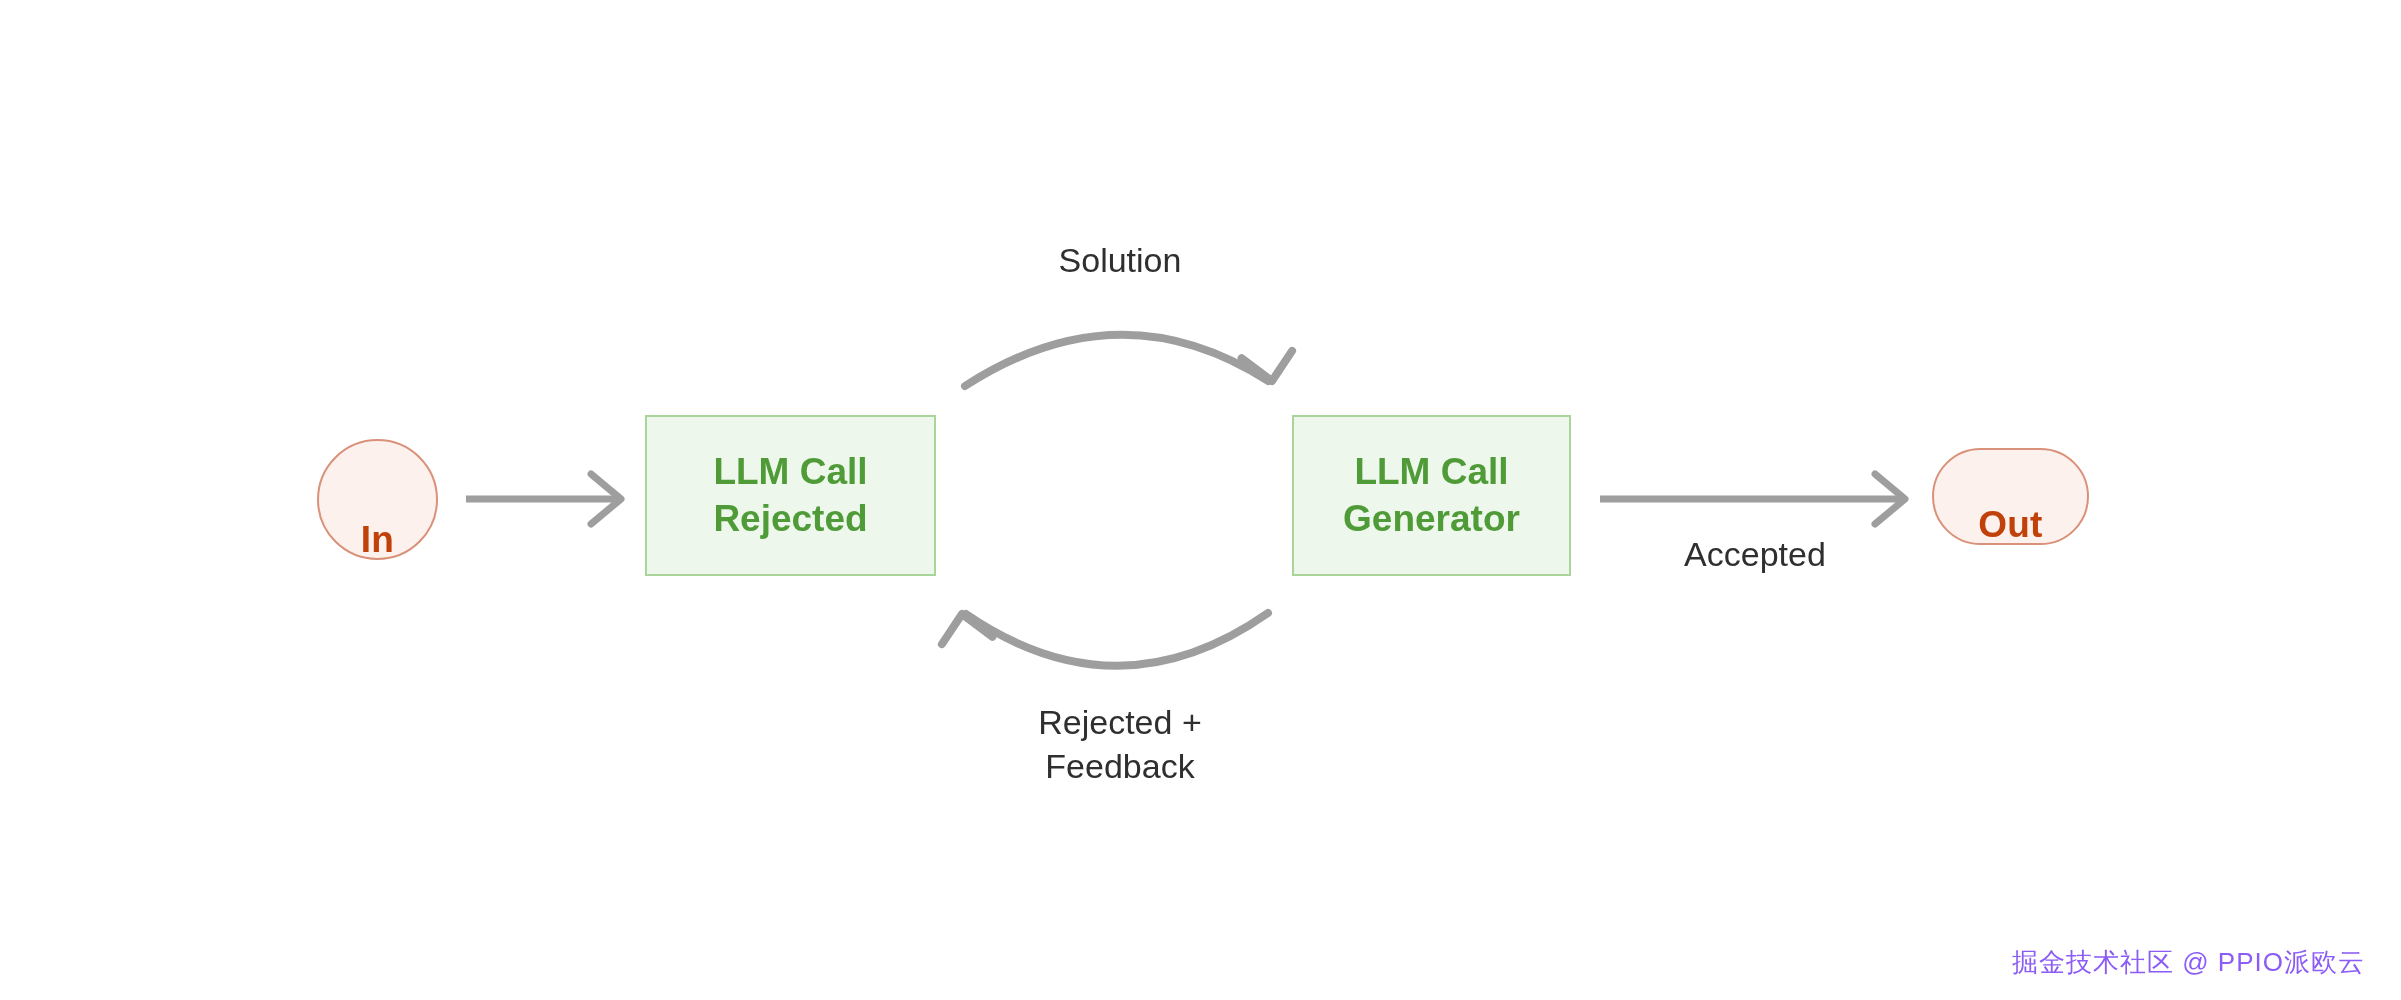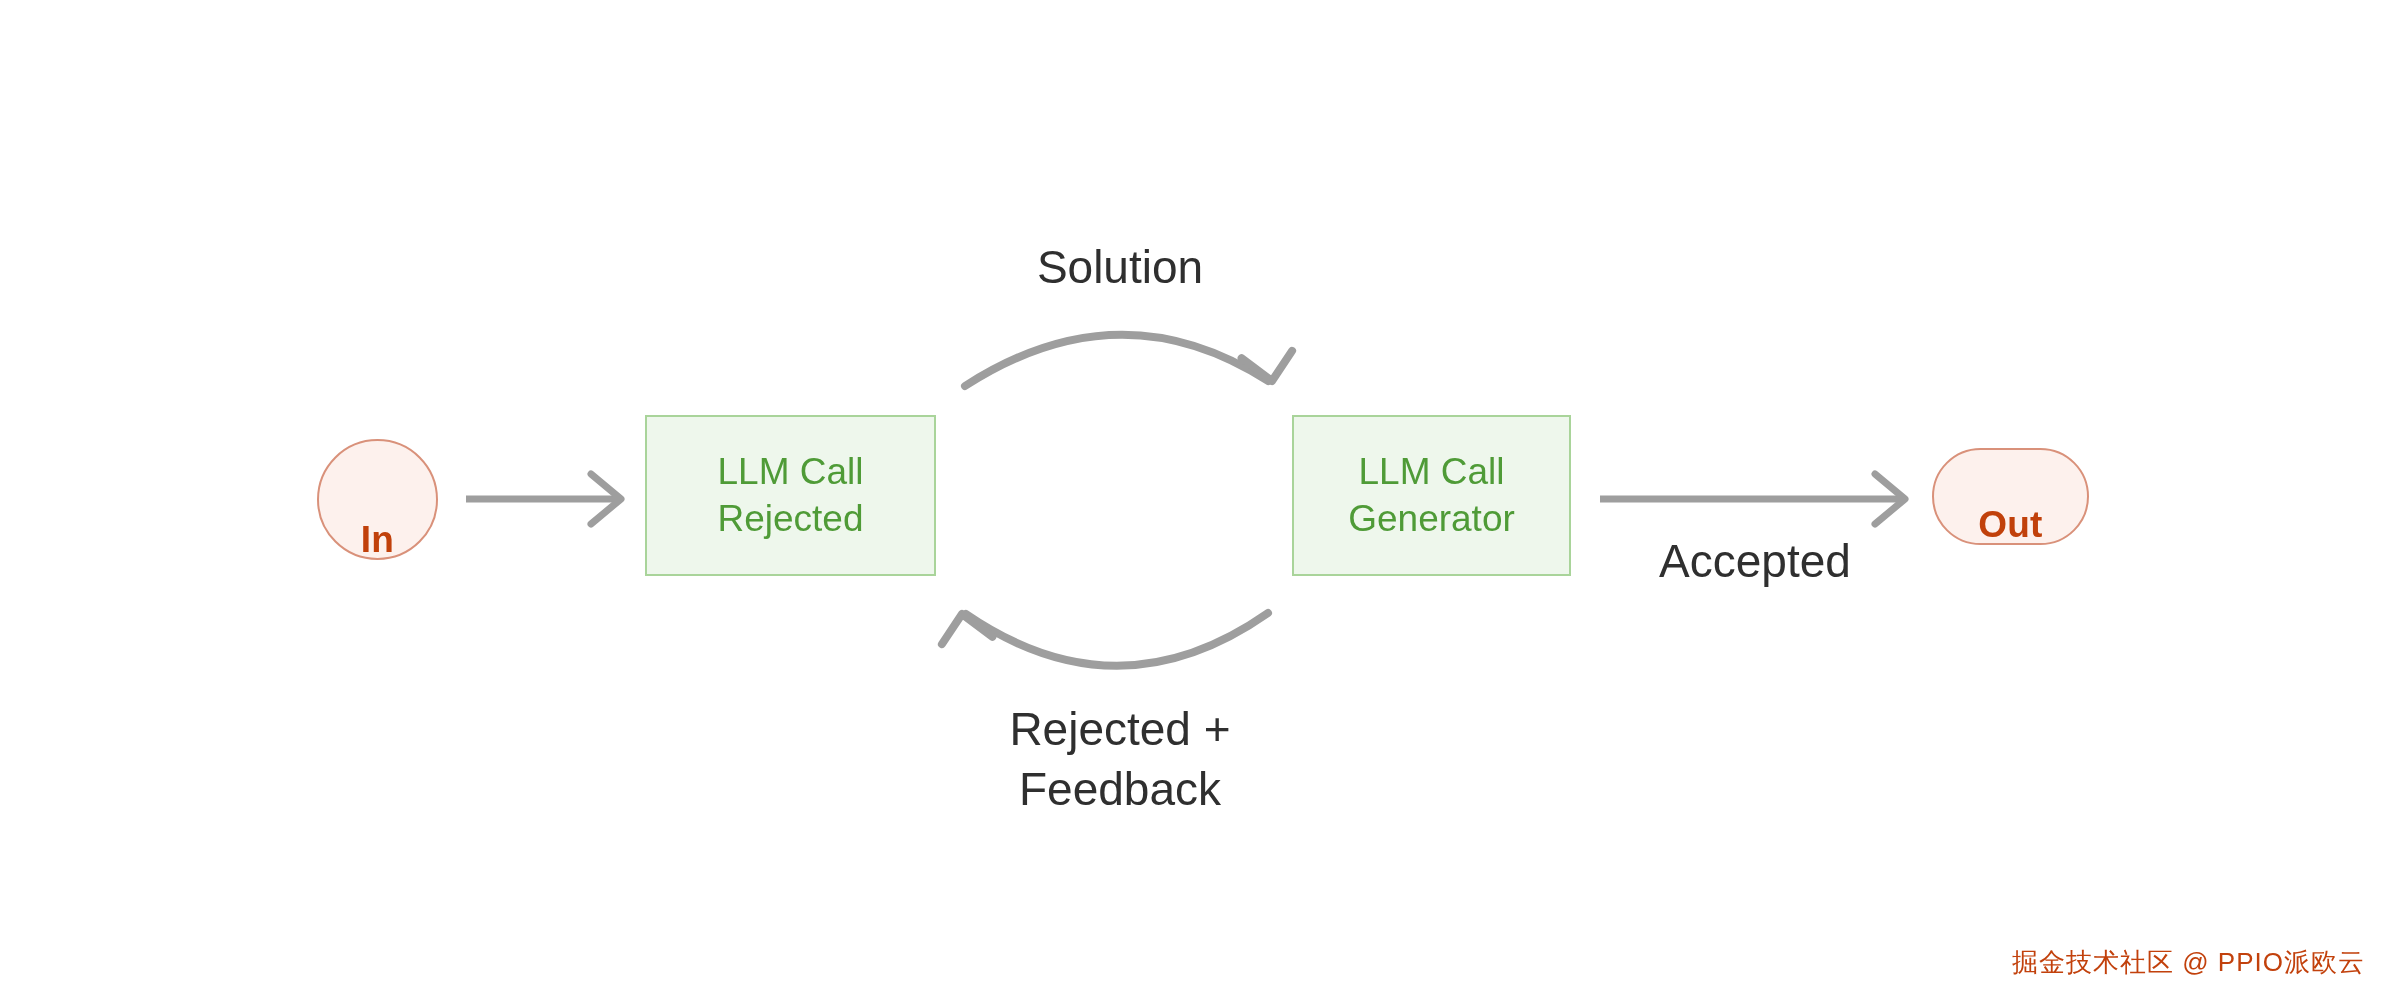--- a/index.html
+++ b/index.html
@@ -65,21 +65,21 @@
     flex-direction: column;
     align-items: center;
     justify-content: center;
     background: #eef7ec;
     border: 2px solid #a9d49a;
     box-sizing: border-box;
     text-align: center;
   }
   .process-box .box-line {
     color: #4f9b37;
-    font-weight: normal;
+    font-weight: bold;
     font-size: 37px;
     line-height: 1.25;
     white-space: nowrap;
   }
   #node-generator {
     left: 645px;
     top: 415px;
     width: 291px;
     height: 161px;
   }
@@ -87,21 +87,21 @@
     left: 1292px;
     top: 415px;
     width: 279px;
     height: 161px;
   }
 
   
   .edge-label {
     position: absolute;
     color: #2f2f2f;
-    font-size: 46px;
+    font-size: 34px;
     line-height: 1.3;
     text-align: center;
     white-space: pre;
   }
   #label-solution {
     left: 960px;
     top: 238px;
     width: 320px;
   }
   #label-rejected {
@@ -113,21 +113,21 @@
     left: 1600px;
     top: 532px;
     width: 310px;
   }
 
   
   #watermark {
     position: absolute;
     right: 36px;
     bottom: 20px;
-    color: #c2410c;
+    color: #8b5cf6;
     font-size: 26px;
     letter-spacing: 1px;
     white-space: nowrap;
   }
 </style>
 </head>
 <body>
 
 <div id="canvas">
 

